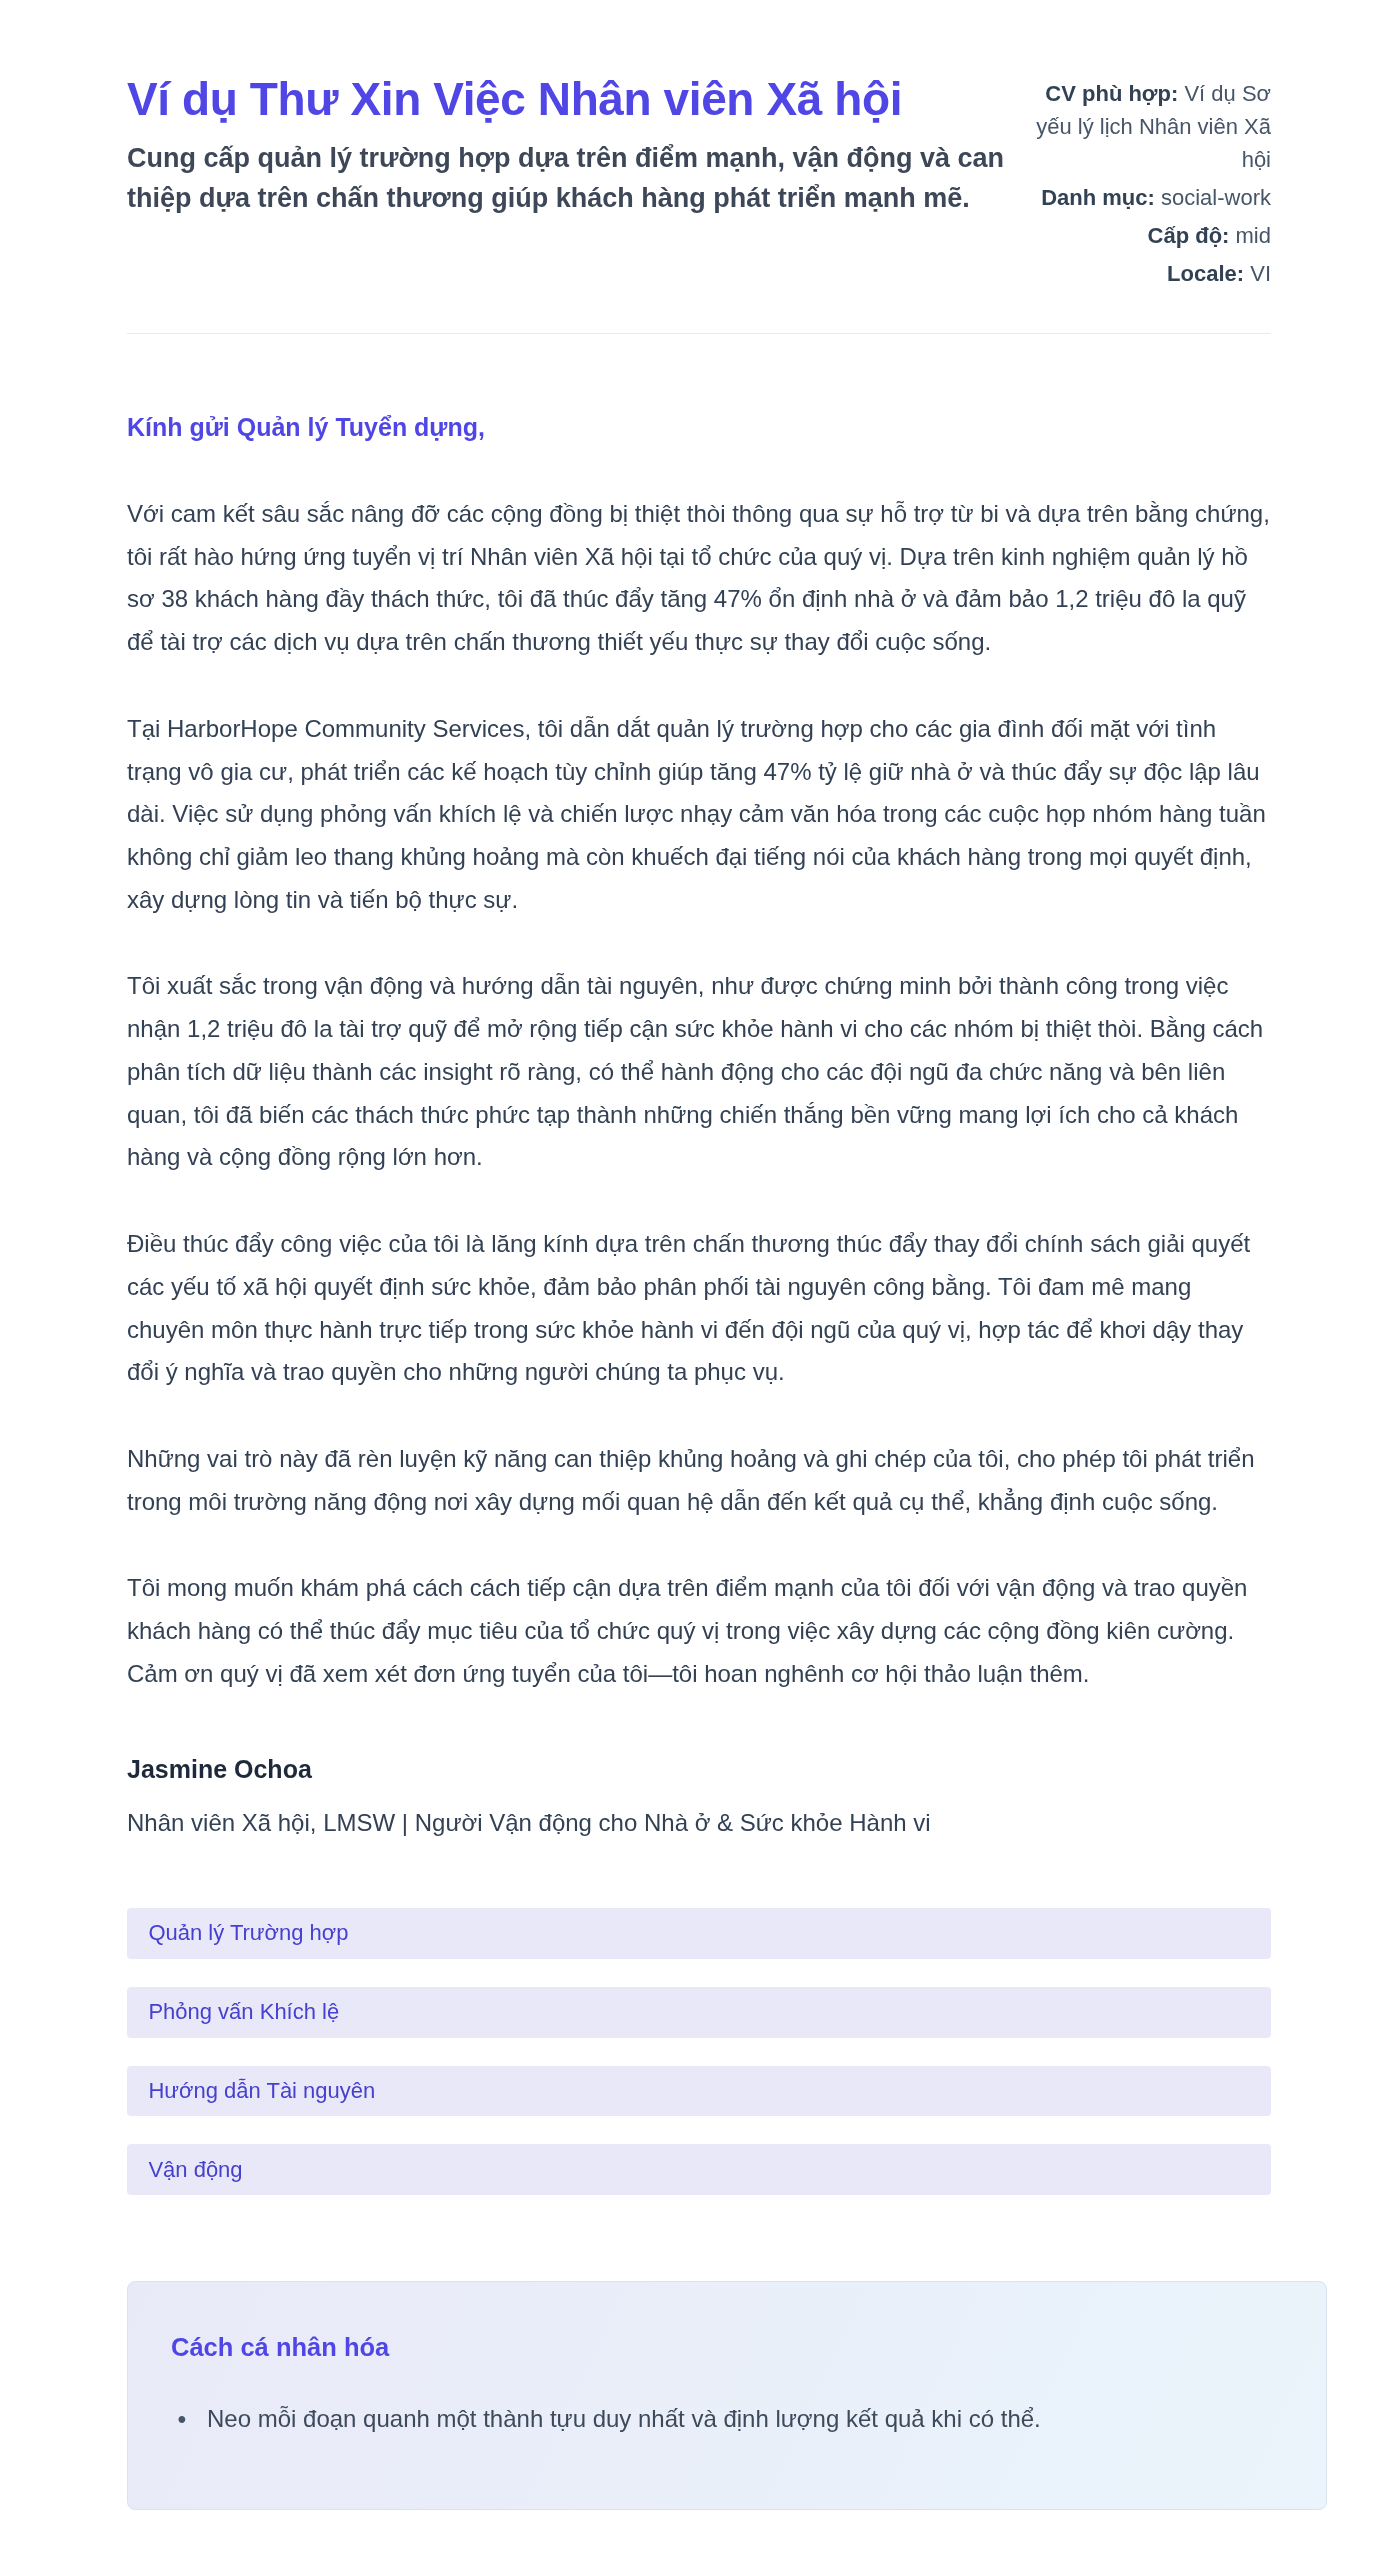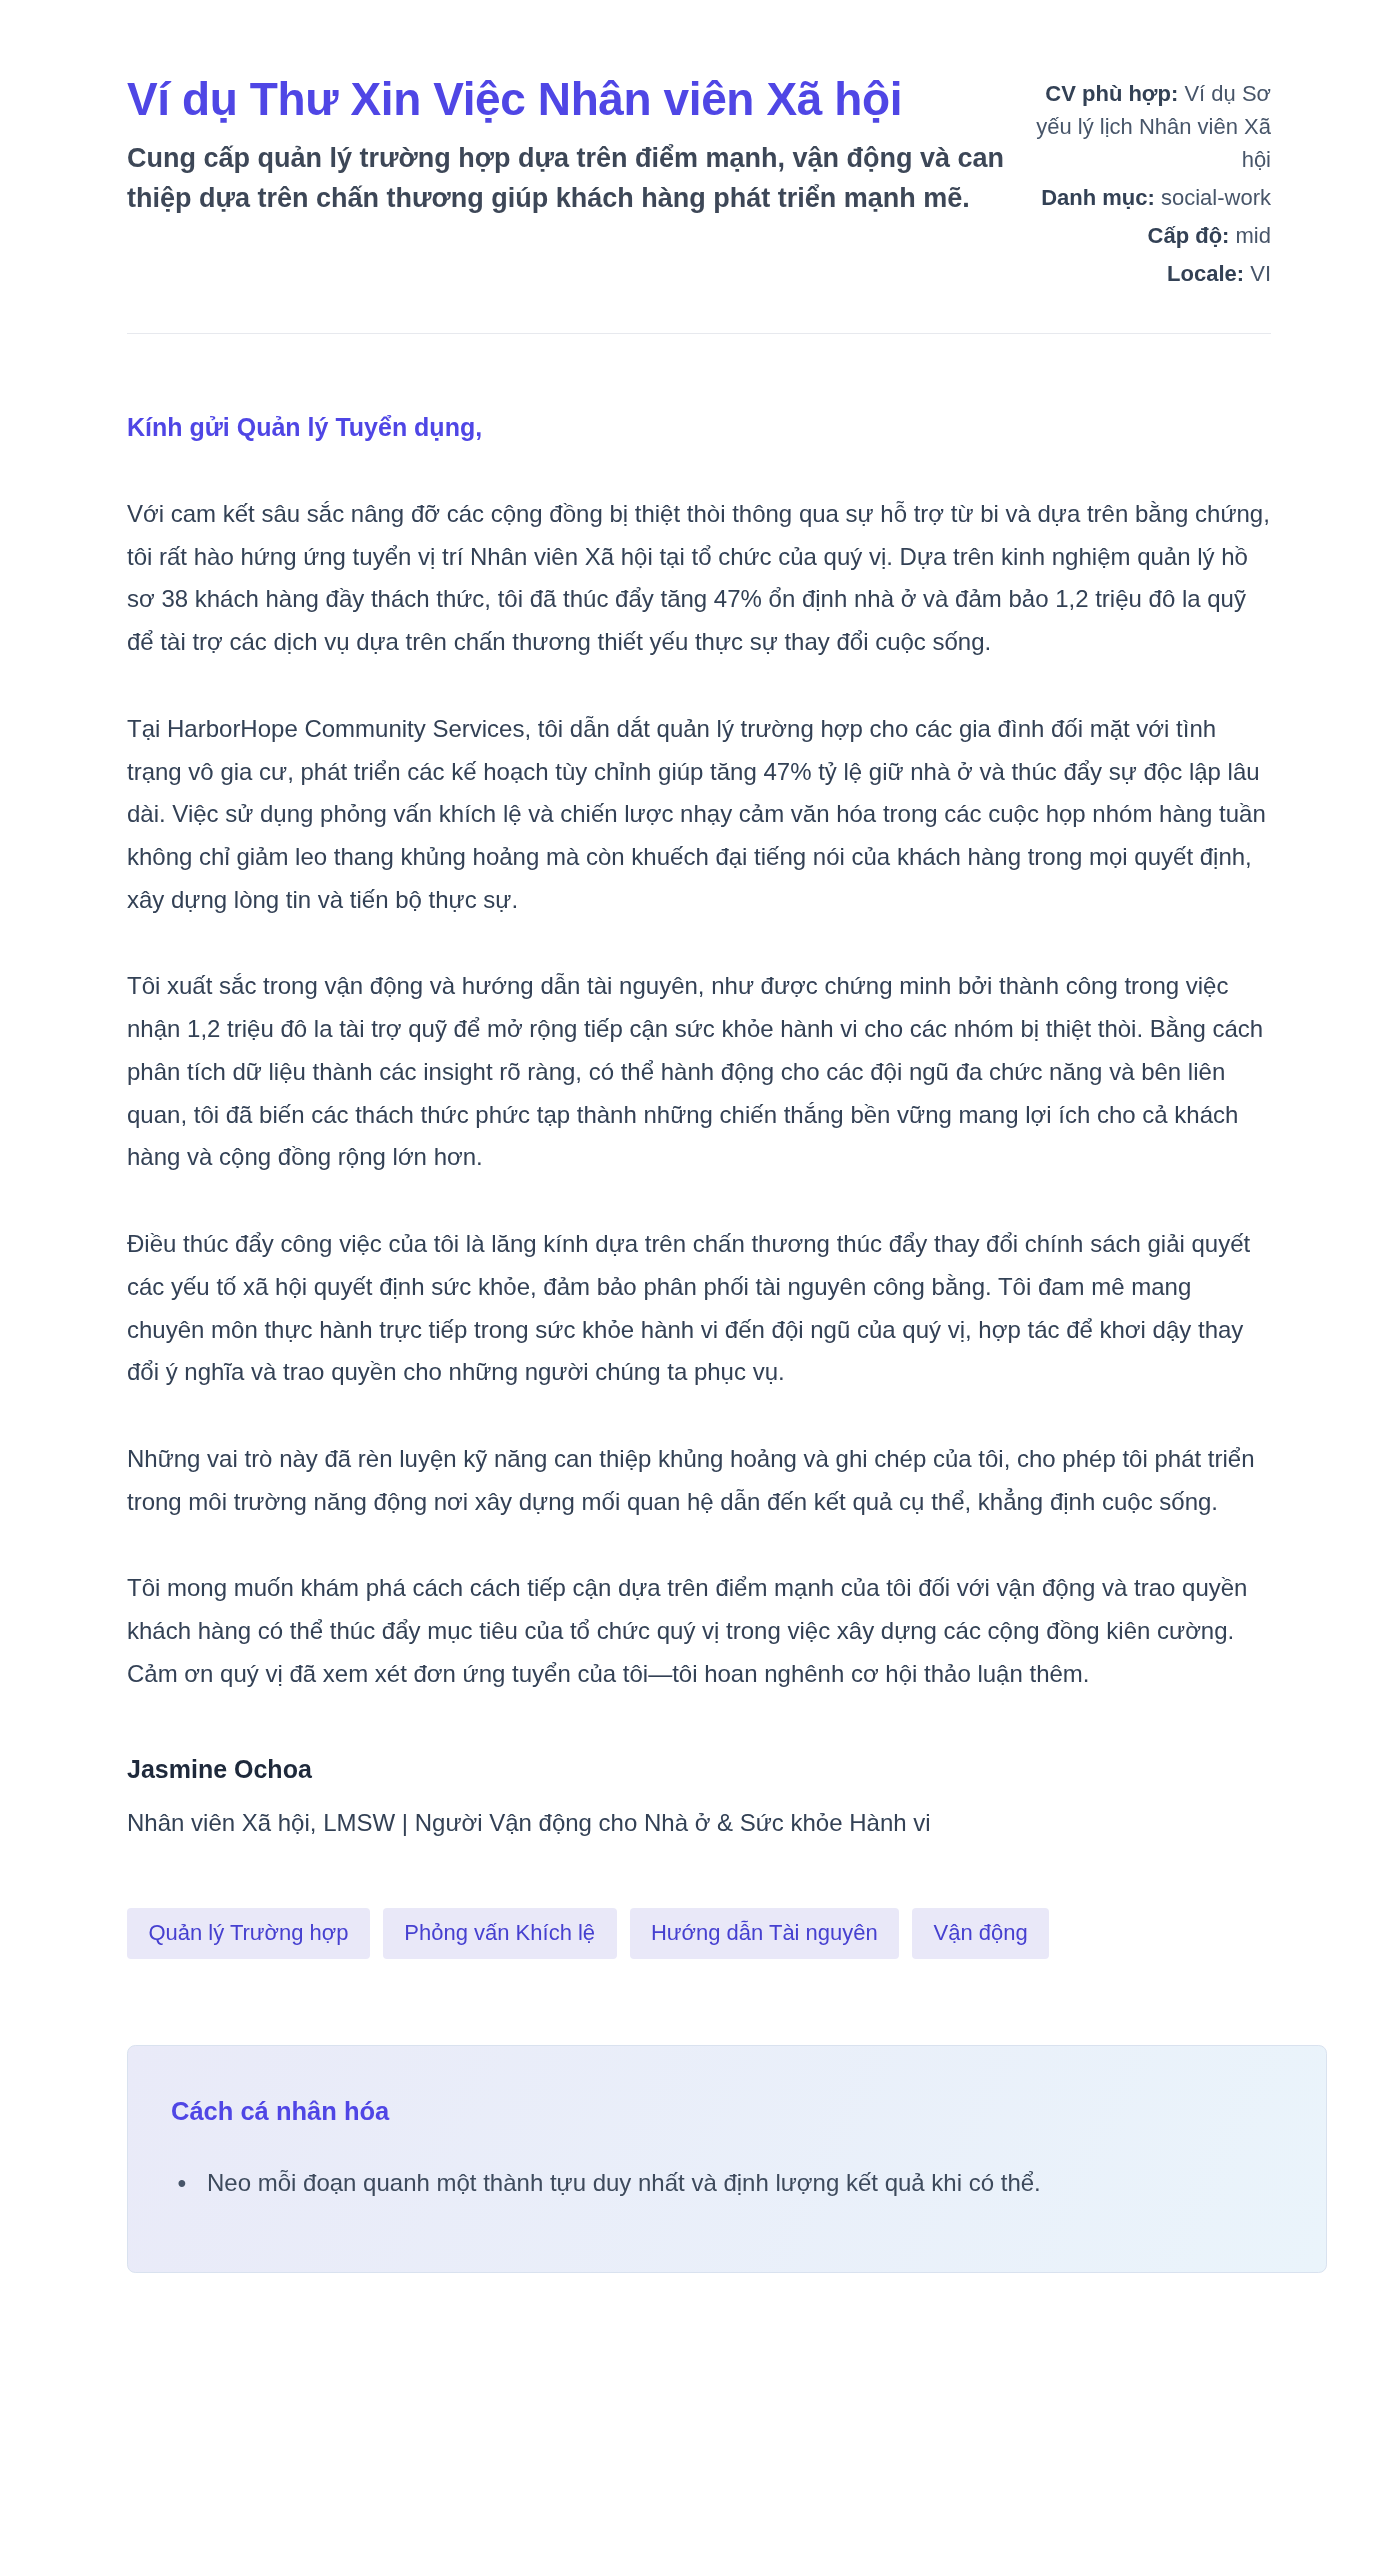--- a/index.html
+++ b/index.html
@@ -47,21 +47,21 @@
     font-size:25px;font-weight:700;color:var(--accent);margin-bottom:51px;
   }
   .para{
     font-size:24px;color:var(--body);line-height:1.78;margin-bottom:44px;
     max-width:1147px;
   }
   
   .sig-name{margin-top:59px;font-size:25px;font-weight:700;color:var(--name);}
   .sig-role{margin-top:25px;font-size:24px;color:var(--body);}
   
-  .tags{margin-top:71px;display:flex;flex-wrap:wrap;gap:11px 13px;max-width:1147px;}
+  .tags{margin-top:71px;display:flex;flex-wrap:wrap;gap:28px 13px;max-width:1147px;flex-direction:column;}
   .tag{
     display:inline-block;background:var(--tag-bg);color:var(--tag-text);
     font-size:22px;font-weight:500;padding:12.3px 21.4px;border-radius:4.1px;
     line-height:1.2;
   }
   
   .callout{
     margin-top:86px;width:1200px;border:0.8px solid var(--callout-border);
     border-radius:8.2px;
     background:linear-gradient(115deg,var(--callout-bg1) 0%,var(--callout-bg2) 100%);
@@ -105,21 +105,21 @@
       <div class="meta-item">
         <b>Locale:</b>
         <span>VI</span>
       </div>
     </div>
   </div>
 
   <hr class="divider">
 
   <div class="letter">
-    <div class="greeting">Kính gửi Quản lý Tuyển dụng,</div>
+    <div class="greeting">Kính gửi Quản lý Tuyển dựng,</div>
 
     <p class="para">Với cam kết sâu sắc nâng đỡ các cộng đồng bị thiệt thòi thông qua sự hỗ trợ từ bi và dựa trên bằng chứng, tôi rất hào hứng ứng tuyển vị trí Nhân viên Xã hội tại tổ chức của quý vị. Dựa trên kinh nghiệm quản lý hồ sơ 38 khách hàng đầy thách thức, tôi đã thúc đẩy tăng 47% ổn định nhà ở và đảm bảo 1,2 triệu đô la quỹ để tài trợ các dịch vụ dựa trên chấn thương thiết yếu thực sự thay đổi cuộc sống.</p>
     <p class="para">Tại HarborHope Community Services, tôi dẫn dắt quản lý trường hợp cho các gia đình đối mặt với tình trạng vô gia cư, phát triển các kế hoạch tùy chỉnh giúp tăng 47% tỷ lệ giữ nhà ở và thúc đẩy sự độc lập lâu dài. Việc sử dụng phỏng vấn khích lệ và chiến lược nhạy cảm văn hóa trong các cuộc họp nhóm hàng tuần không chỉ giảm leo thang khủng hoảng mà còn khuếch đại tiếng nói của khách hàng trong mọi quyết định, xây dựng lòng tin và tiến bộ thực sự.</p>
     <p class="para">Tôi xuất sắc trong vận động và hướng dẫn tài nguyên, như được chứng minh bởi thành công trong việc nhận 1,2 triệu đô la tài trợ quỹ để mở rộng tiếp cận sức khỏe hành vi cho các nhóm bị thiệt thòi. Bằng cách phân tích dữ liệu thành các insight rõ ràng, có thể hành động cho các đội ngũ đa chức năng và bên liên quan, tôi đã biến các thách thức phức tạp thành những chiến thắng bền vững mang lợi ích cho cả khách hàng và cộng đồng rộng lớn hơn.</p>
     <p class="para">Điều thúc đẩy công việc của tôi là lăng kính dựa trên chấn thương thúc đẩy thay đổi chính sách giải quyết các yếu tố xã hội quyết định sức khỏe, đảm bảo phân phối tài nguyên công bằng. Tôi đam mê mang chuyên môn thực hành trực tiếp trong sức khỏe hành vi đến đội ngũ của quý vị, hợp tác để khơi dậy thay đổi ý nghĩa và trao quyền cho những người chúng ta phục vụ.</p>
     <p class="para">Những vai trò này đã rèn luyện kỹ năng can thiệp khủng hoảng và ghi chép của tôi, cho phép tôi phát triển trong môi trường năng động nơi xây dựng mối quan hệ dẫn đến kết quả cụ thể, khẳng định cuộc sống.</p>
     <p class="para">Tôi mong muốn khám phá cách cách tiếp cận dựa trên điểm mạnh của tôi đối với vận động và trao quyền khách hàng có thể thúc đẩy mục tiêu của tổ chức quý vị trong việc xây dựng các cộng đồng kiên cường. Cảm ơn quý vị đã xem xét đơn ứng tuyển của tôi—tôi hoan nghênh cơ hội thảo luận thêm.</p>
 
     <div class="sig-name">Jasmine Ochoa</div>
     <div class="sig-role">Nhân viên Xã hội, LMSW | Người Vận động cho Nhà ở &amp; Sức khỏe Hành vi</div>

